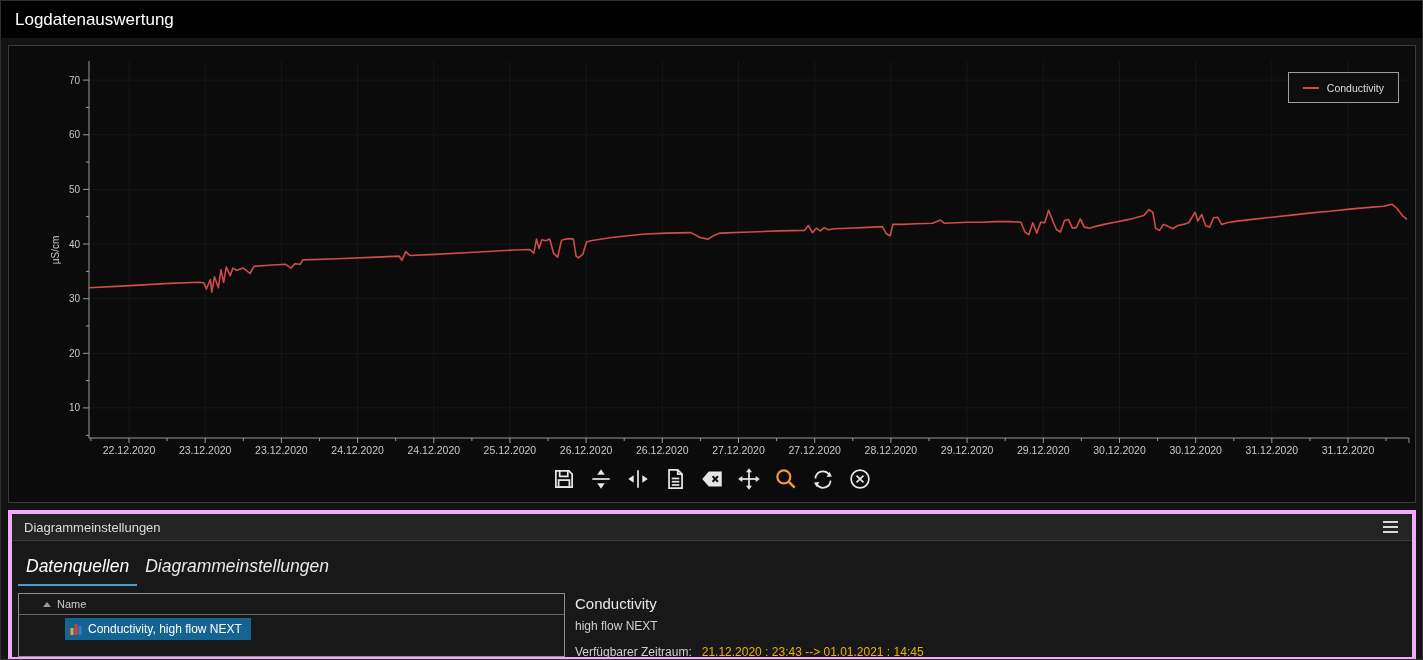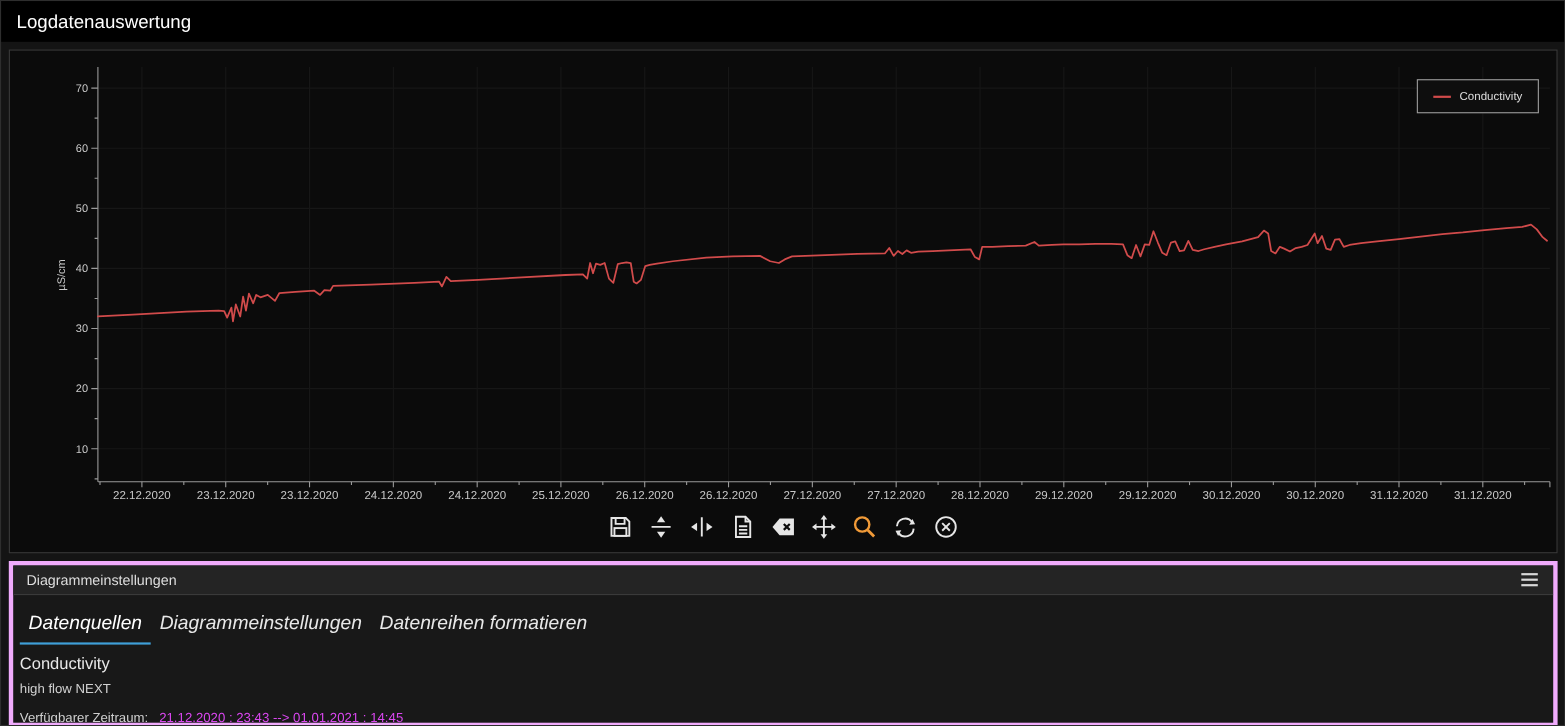--- a/index.html
+++ b/index.html
@@ -45,21 +45,21 @@
   .source-list { width:547px; flex-shrink:0; border:1px solid #8f8f8f; background:#181818; }
   .list-header { height:21px; border-bottom:1px solid #666; display:flex; align-items:center; gap:6px; padding-left:24px; color:#ccc; font-size:11px; cursor:pointer; }
   .sort-arrow { width:0; height:0; border-left:4px solid transparent; border-right:4px solid transparent; border-bottom:5px solid #9a9a9a; }
   .list-item { margin-top:3px; padding-left:46px; }
   .selection { display:inline-flex; align-items:center; gap:5px; background:#156391; color:#fff; font-size:12px; height:22px; padding:0 9px 0 4px; cursor:pointer; }
 
   .details { padding-top:2px; color:#d0d0d0; }
   .details-title { font-size:15px; color:#e8e8e8; margin-bottom:7px; }
   .details-subtitle { font-size:12px; margin-bottom:12px; }
   .details-range { font-size:12px; }
-  .details-range .range-value { color:#d946ef; margin-left:10px; }
+  .details-range .range-value { color:#eab308; margin-left:10px; }
 </style>
 </head>
 <body>
 
 <div class="window">
 
   <div class="titlebar">
     <span>Logdatenauswertung</span>
   </div>
 
@@ -250,24 +250,39 @@
       <span class="hamburger">
           <span></span>
           <span></span>
           <span></span>
         </span>
     </div>
 
     <div class="tabs">
       <div class="tab active">Datenquellen</div>
       <div class="tab">Diagrammeinstellungen</div>
-      <div class="tab">Datenreihen formatieren</div>
     </div>
 
     <div class="settings-content">
+      <div class="source-list">
+        <div class="list-header">
+          <span class="sort-arrow"></span>
+          <span>Name</span>
+        </div>
+        <div class="list-item">
+          <span class="selection">
+            <svg width="14" height="14" viewBox="0 0 14 14">
+              <rect x="1.5" y="6" width="3" height="7" fill="#e3a92f"></rect>
+              <rect x="5.5" y="2" width="3" height="11" fill="#d24040"></rect>
+              <rect x="9.5" y="4" width="3" height="9" fill="#3f78c8"></rect>
+            </svg>
+            <span>Conductivity, high flow NEXT</span>
+          </span>
+        </div>
+      </div>
 
       <div class="details">
         <div class="details-title">Conductivity</div>
         <div class="details-subtitle">high flow NEXT</div>
         <div class="details-range">
           <span>Verfügbarer Zeitraum:</span><span class="range-value">21.12.2020 : 23:43 --&gt; 01.01.2021 : 14:45</span>
         </div>
       </div>
     </div>
   </div>

